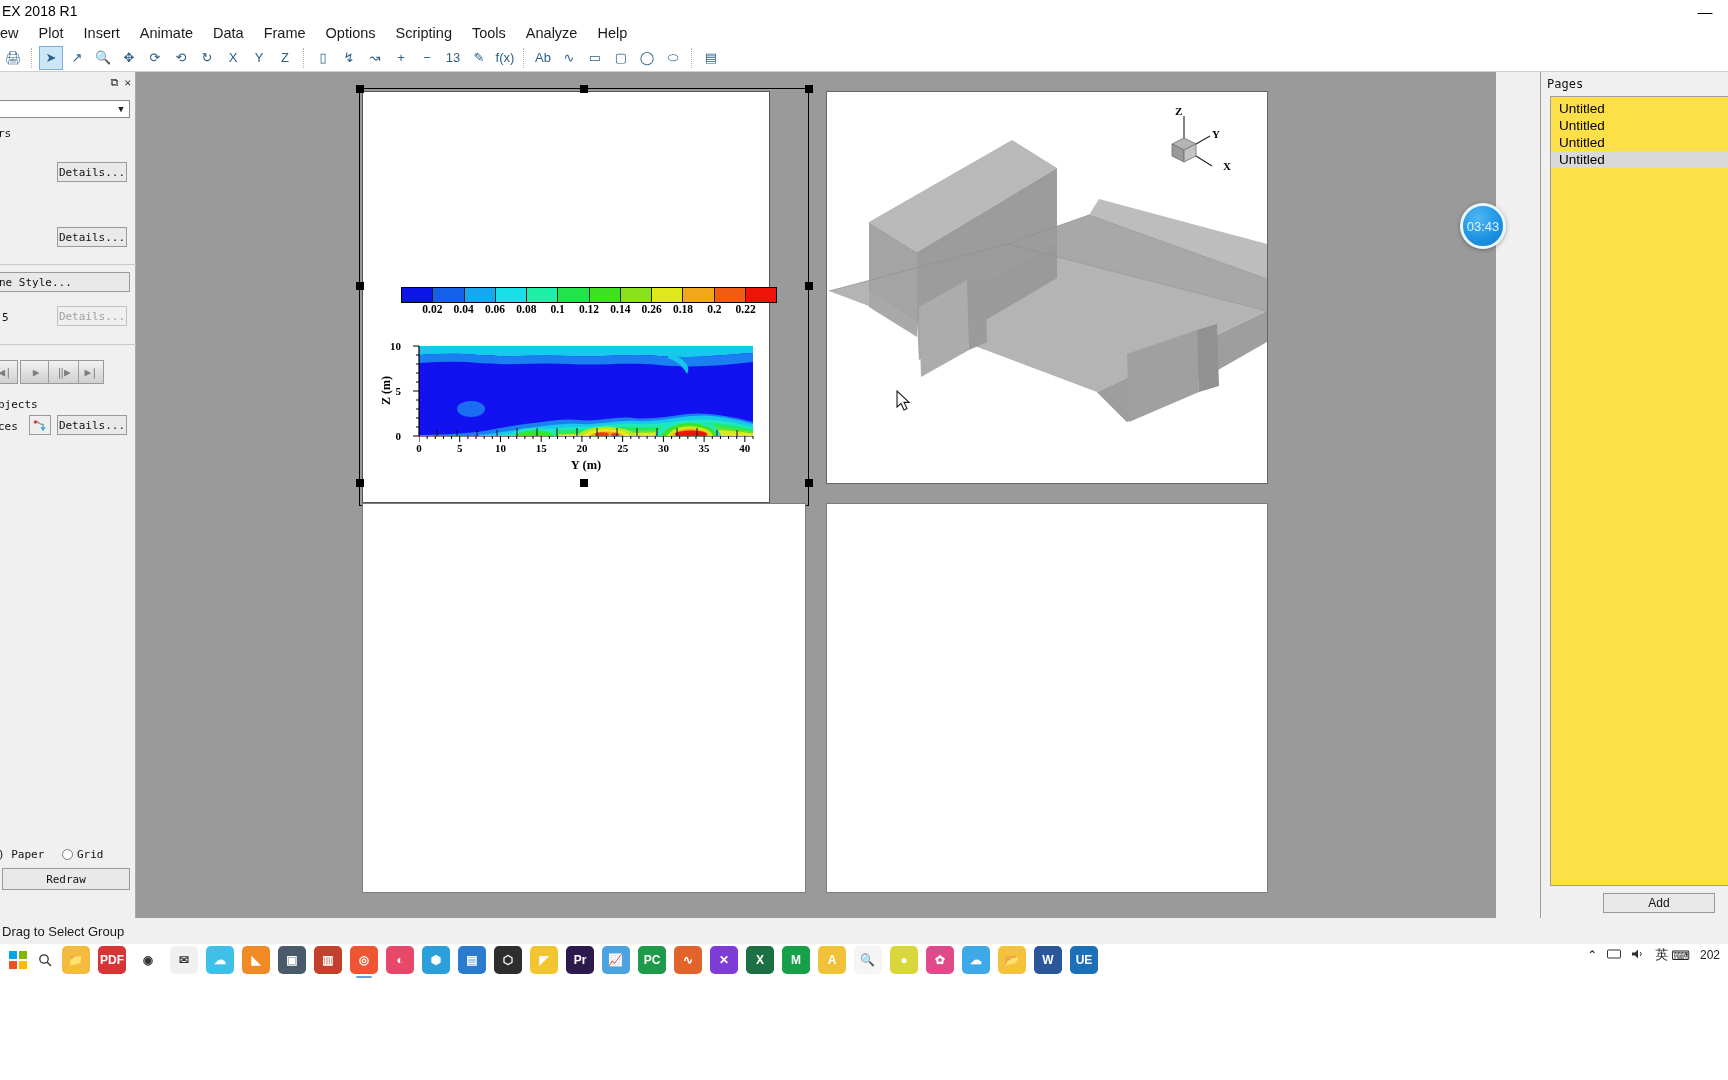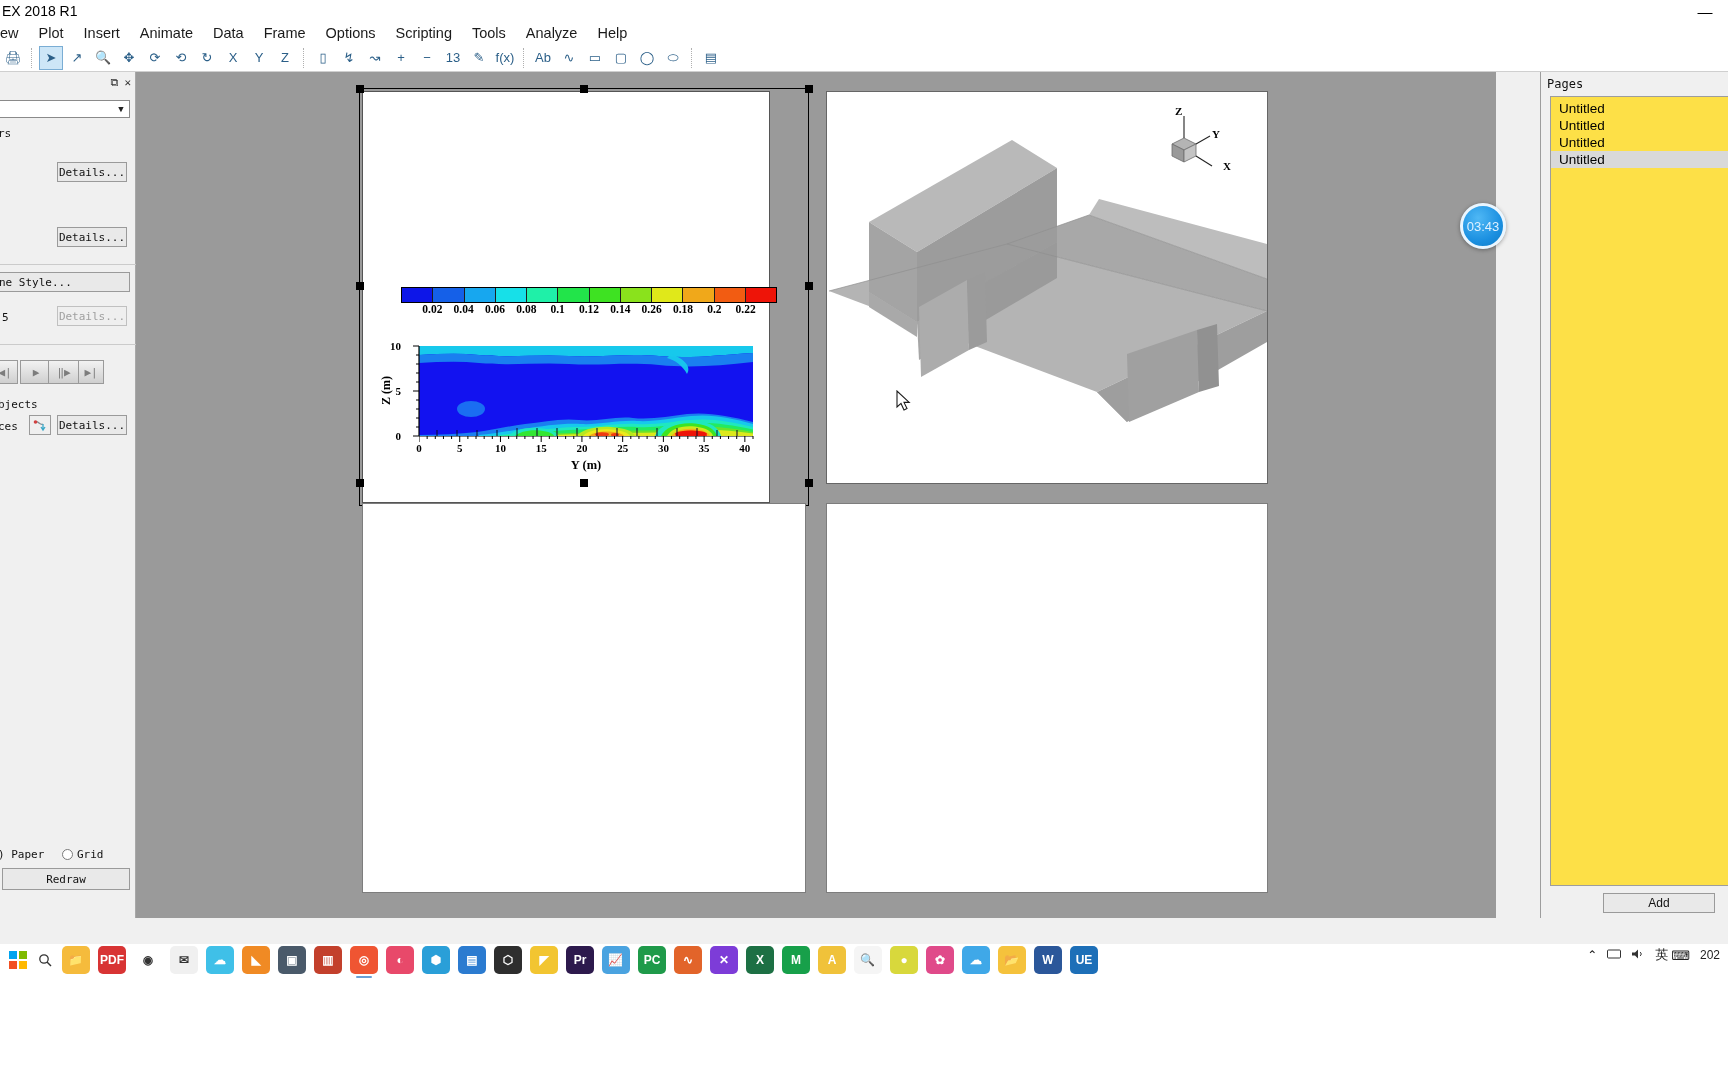--- a/index.html
+++ b/index.html
@@ -691,20 +691,23 @@
     <div class="pages-title">Pages</div>
     <div class="pages-list" id="pages-list">
         <div class="page-item">Untitled</div>
         <div class="page-item">Untitled</div>
         <div class="page-item">Untitled</div>
         <div class="page-item sel">Untitled</div>
       </div>
     <div class="pages-add">Add</div>
   </div>
 
+  <div class="statusbar">
+    <span>Drag to Select Group</span>
+  </div>
 
   <div class="taskbar">
     <div class="win-start">
       <svg width="18" height="18" viewBox="0 0 18 18">
         <rect x="0" y="0" width="8" height="8" fill="#00a4ef"></rect>
         <rect x="10" y="0" width="8" height="8" fill="#7fba00"></rect>
         <rect x="0" y="10" width="8" height="8" fill="#f25022"></rect>
         <rect x="10" y="10" width="8" height="8" fill="#ffb900"></rect>
       </svg>
     </div>

